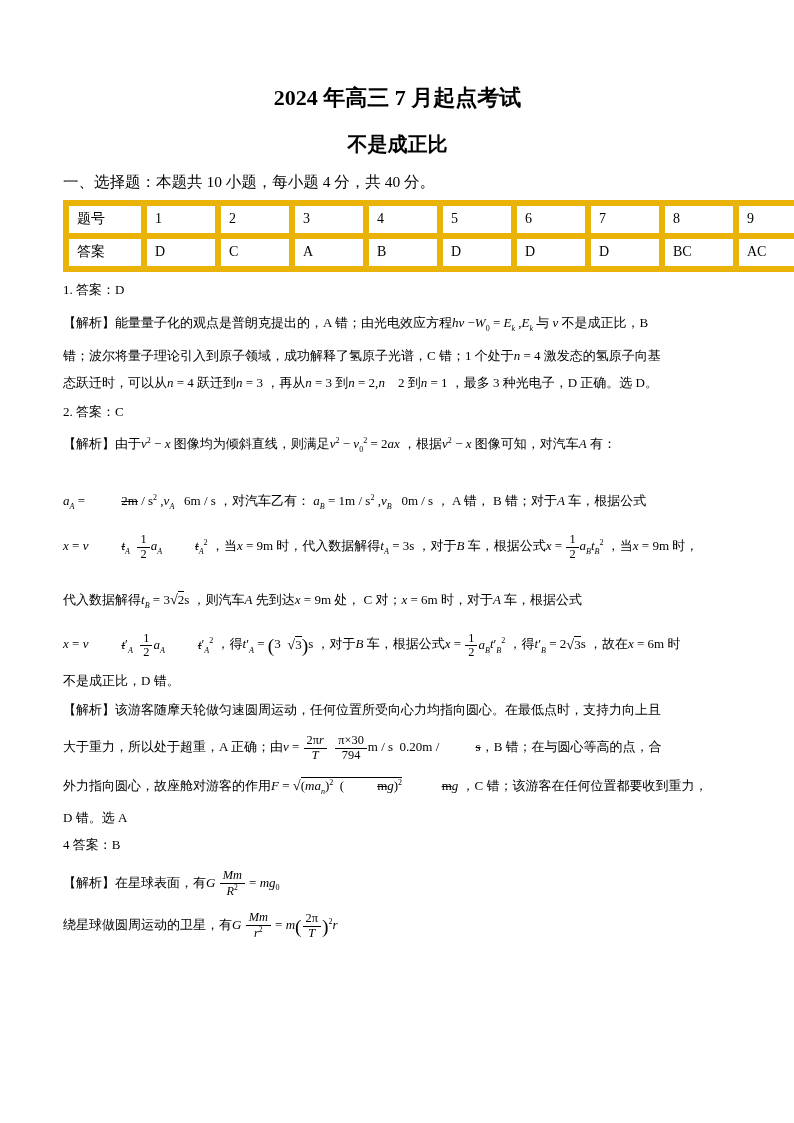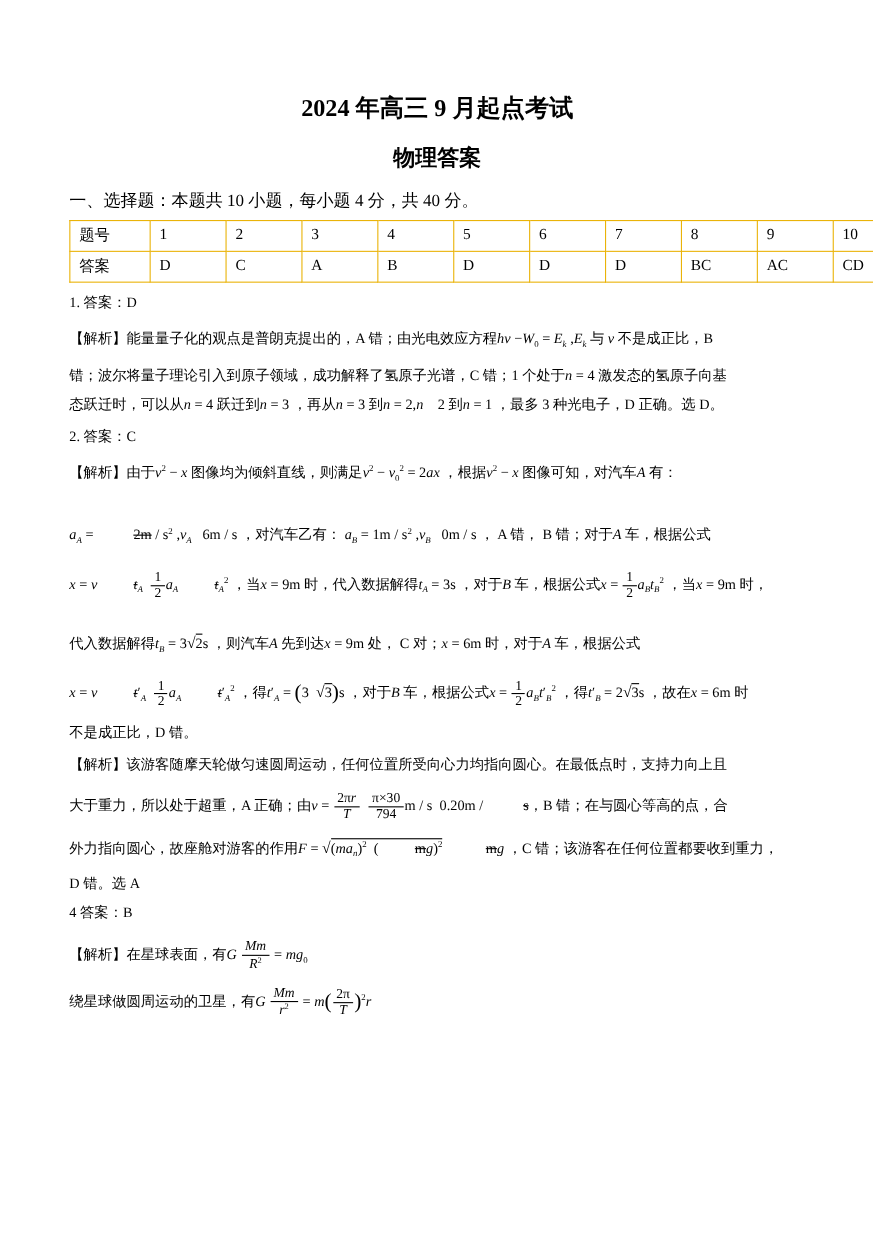--- a/index.html
+++ b/index.html
@@ -17,21 +17,21 @@
   .t-sub{text-align:center;font-weight:bold;font-size:20px;line-height:1.2;margin-top:20px;}
   .h1{font-weight:normal;font-size:15.5px;margin-top:16px;}
   table.ans{
     border-collapse:collapse;
     margin-top:7px;
     table-layout:fixed;
     width:668px;
     font-size:14px;
   }
   table.ans td{
-    border:1px solid #eab308;
+    border:6px solid #eab308;
     height:27px;
     padding:0 0 0 8px;
     text-align:left;
     vertical-align:middle;
   }
   table.ans td.lab{width:64px;}
   table.ans td.c{width:60px;}
   .ln{
     font-size:13px;
     line-height:21px;
@@ -54,22 +54,22 @@
   .sq::before{content:"√";font-size:1.1em;}
   .sqi{border-top:1px solid #000;}
   .bp{font-size:1.5em;vertical-align:middle;line-height:1;}
 </style>
 </head>
 <body>
 
 <div class="page">
   <div class="doc">
 
-    <div class="t-title">2024 年高三 9 月起点考试</div>
-    <div class="t-sub">物理答案</div>
+    <div class="t-title">2024 年高三 7 月起点考试</div>
+    <div class="t-sub">不是成正比</div>
     <div class="h1">一、选择题：本题共 10 小题，每小题 4 分，共 40 分。</div>
 
     <table class="ans">
       <tbody>
         <tr>
           <td class="lab">题号</td>
           <td class="c">1</td>
           <td class="c">2</td>
           <td class="c">3</td>
           <td class="c">4</td>

